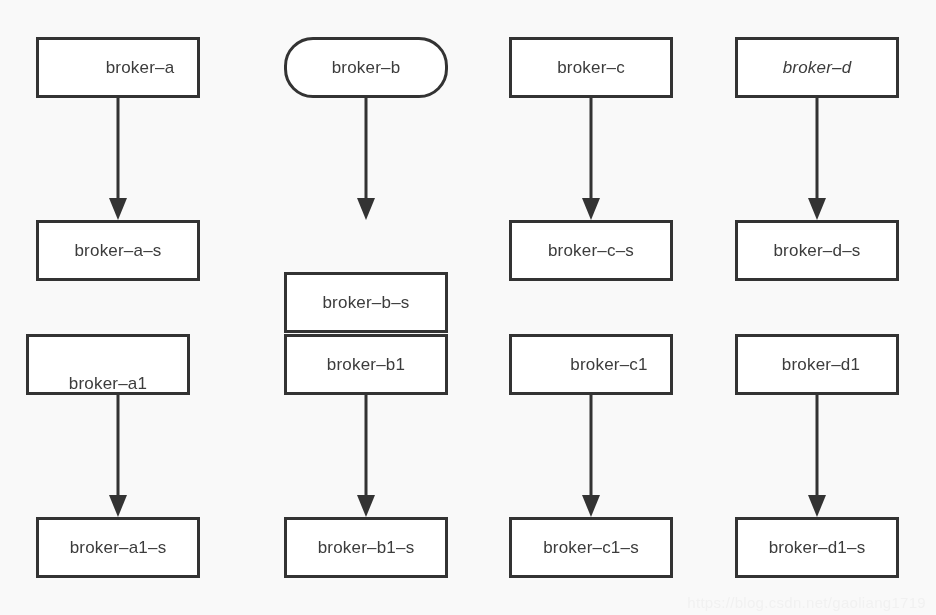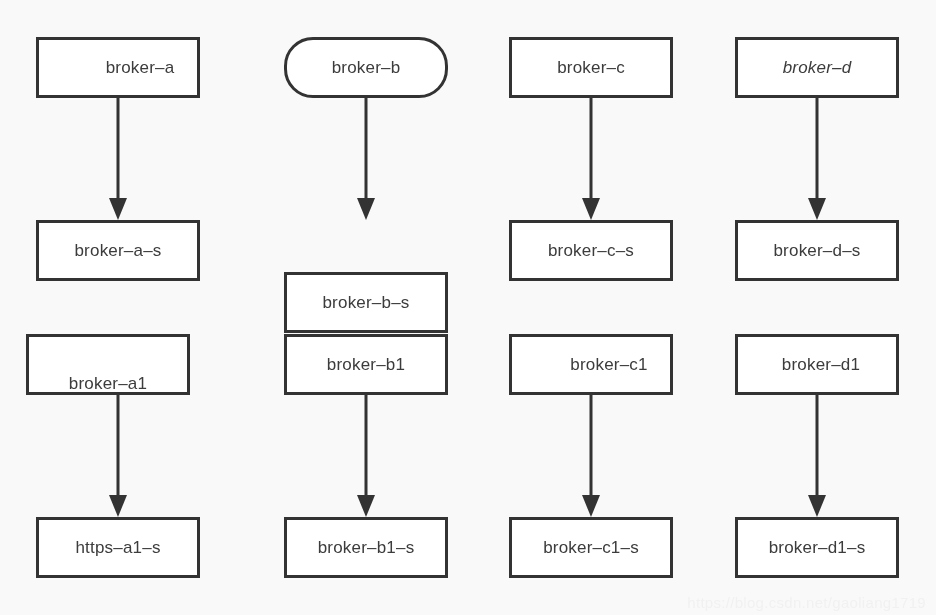--- a/index.html
+++ b/index.html
@@ -152,21 +152,21 @@
       <div class="node" style="left: 284px; top: 334px;">
         <span class="node-label">broker–b1</span>
       </div>
       <div class="node" style="left: 509px; top: 334px; padding-left: 36px;">
         <span class="node-label">broker–c1</span>
       </div>
       <div class="node" style="left: 735px; top: 334px; padding-left: 8px;">
         <span class="node-label">broker–d1</span>
       </div>
       <div class="node" style="left: 36px; top: 517px;">
-        <span class="node-label">https–a1–s</span>
+        <span class="node-label">broker–a1–s</span>
       </div>
       <div class="node" style="left: 284px; top: 517px;">
         <span class="node-label">broker–b1–s</span>
       </div>
       <div class="node" style="left: 509px; top: 517px;">
         <span class="node-label">broker–c1–s</span>
       </div>
       <div class="node" style="left: 735px; top: 517px;">
         <span class="node-label">broker–d1–s</span>
       </div>

